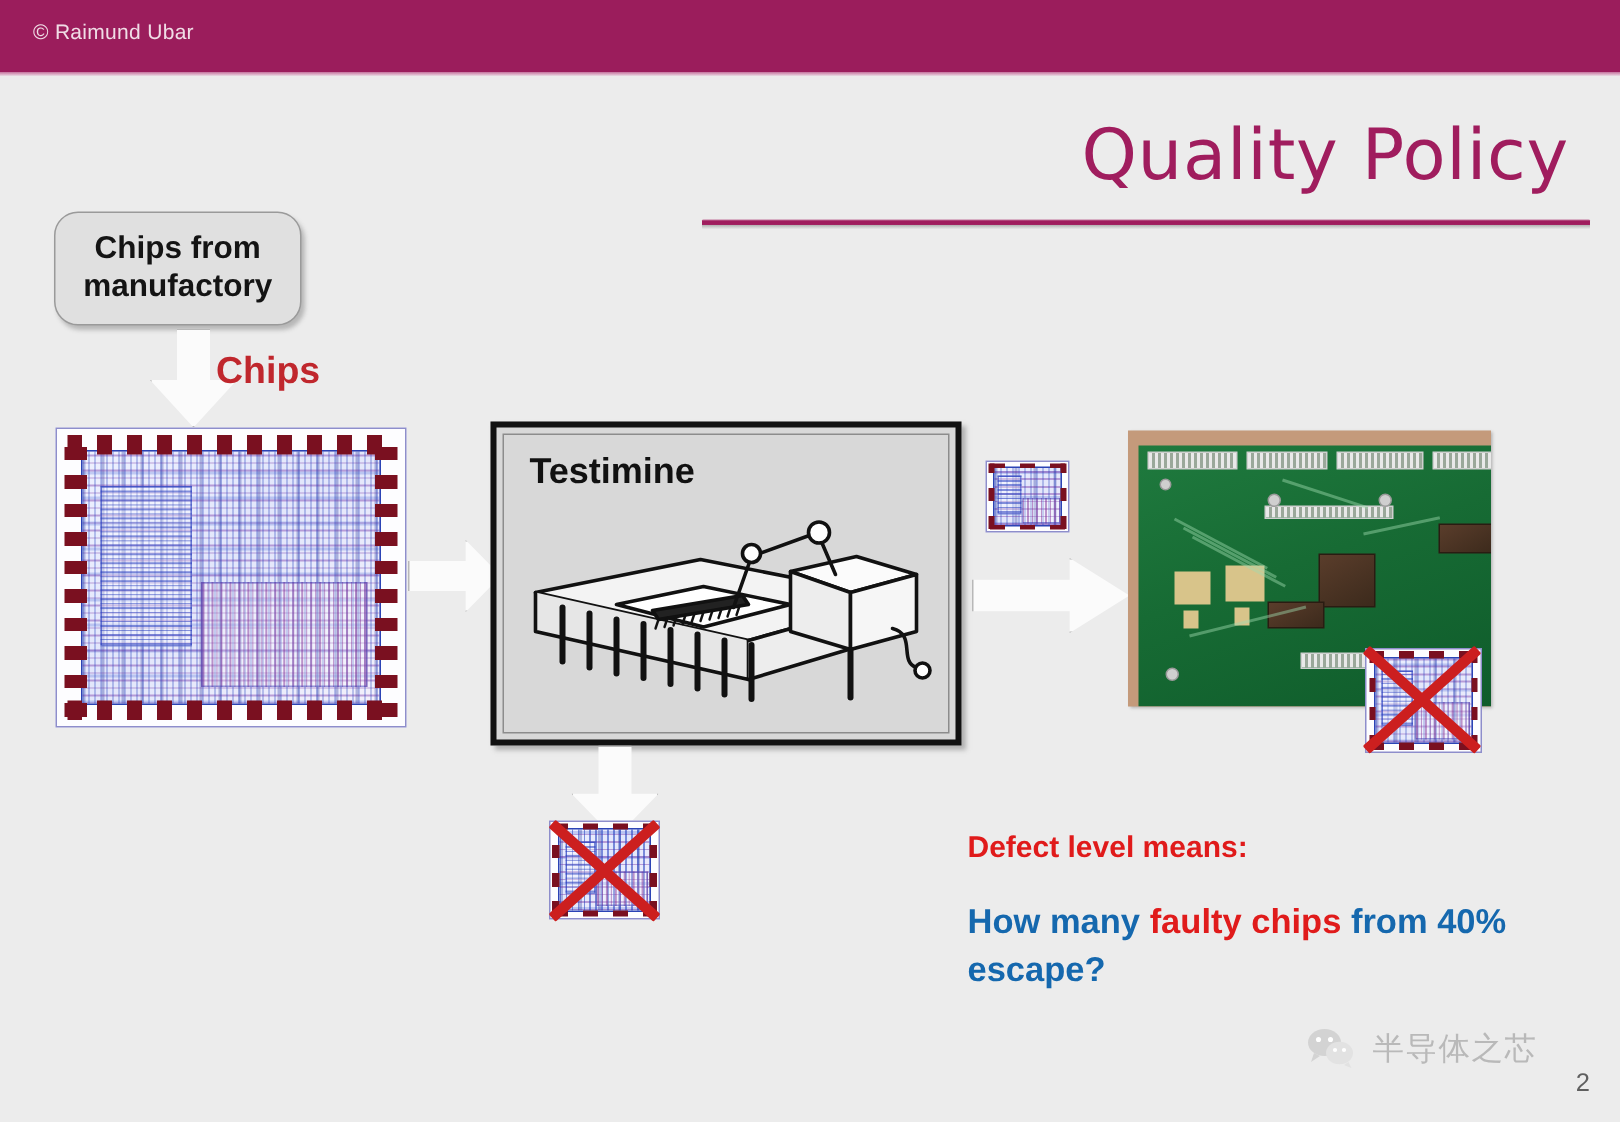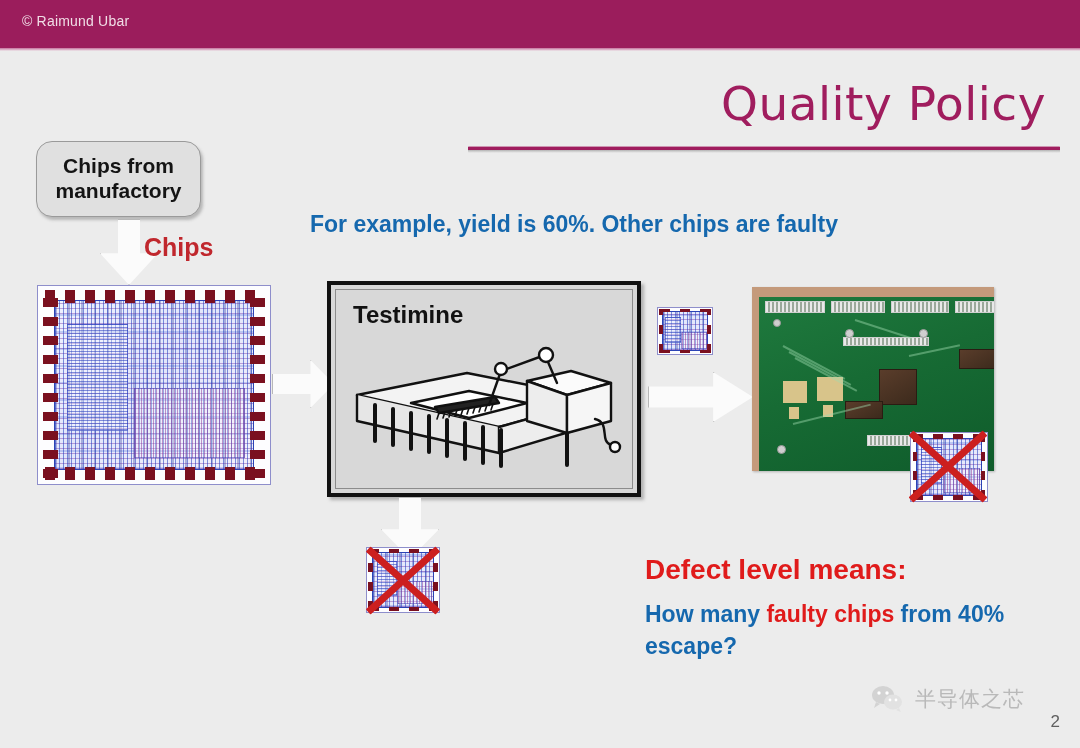--- a/index.html
+++ b/index.html
@@ -209,21 +209,21 @@
 
   
   #example-text {
     position: absolute; left: 310px; top: 211px;
     font-size: 23px; font-weight: bold; color: #1568ae;
     white-space: nowrap;
     font-family: "Liberation Sans", sans-serif;
   }
   #defect-heading {
     position: absolute; left: 645px; top: 554px;
-    font-size: 28px; font-weight: bold; color: #e01b1b;
+    font-size: 20px; font-weight: bold; color: #e01b1b;
     font-family: "Liberation Sans", sans-serif;
   }
   #defect-question {
     position: absolute; left: 645px; top: 598px;
     font-size: 23px; font-weight: bold; color: #1568ae;
     line-height: 1.4; width: 360px;
     font-family: "Liberation Sans", sans-serif;
   }
   .red-inline { color: #e01b1b; }
 
@@ -409,21 +409,20 @@
     <div class="die-pads-t"></div>
     <div class="die-pads-b"></div>
     <div class="die-pads-l"></div>
     <div class="die-pads-r"></div>
   </div>
   <div class="redx" id="redx-onboard">
     <span class="a"></span>
       <span class="b"></span>
   </div>
 
-  <div id="example-text">For example, yield is 60%. Other chips are faulty</div>
   <div id="defect-heading">Defect level means:</div>
   <div id="defect-question">
     <span>How many </span><span class="red-inline">faulty chips</span><span> from 40% escape?</span>
   </div>
 
 
   <div id="wechat-block">
     <svg width="32" height="28" viewBox="0 0 32 28">
       <g fill="#d3d3d3">
         <ellipse cx="12" cy="10" rx="11" ry="9"></ellipse>

